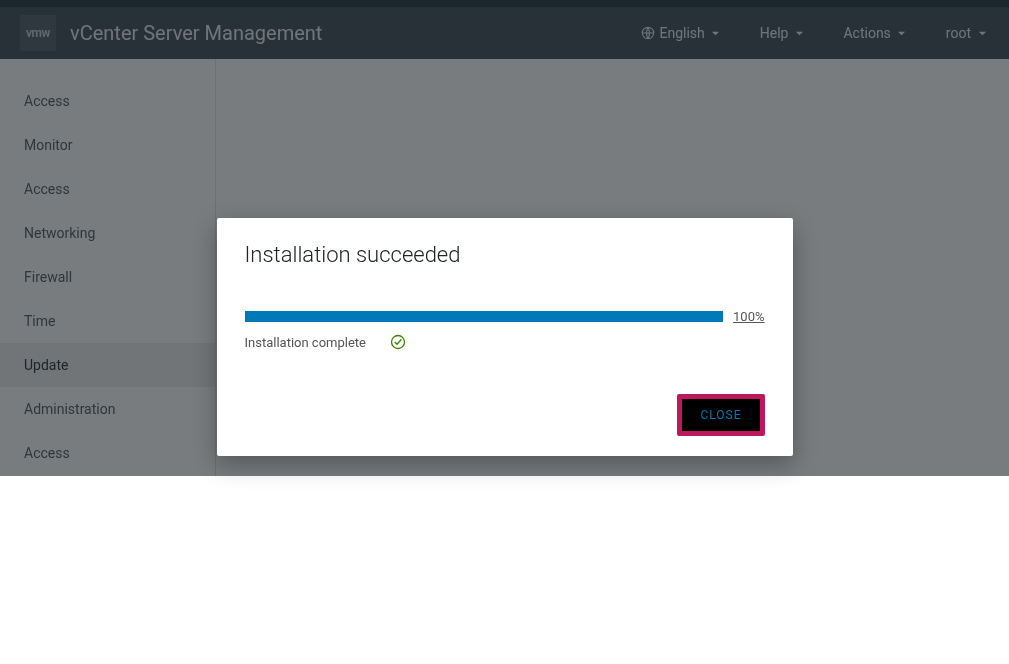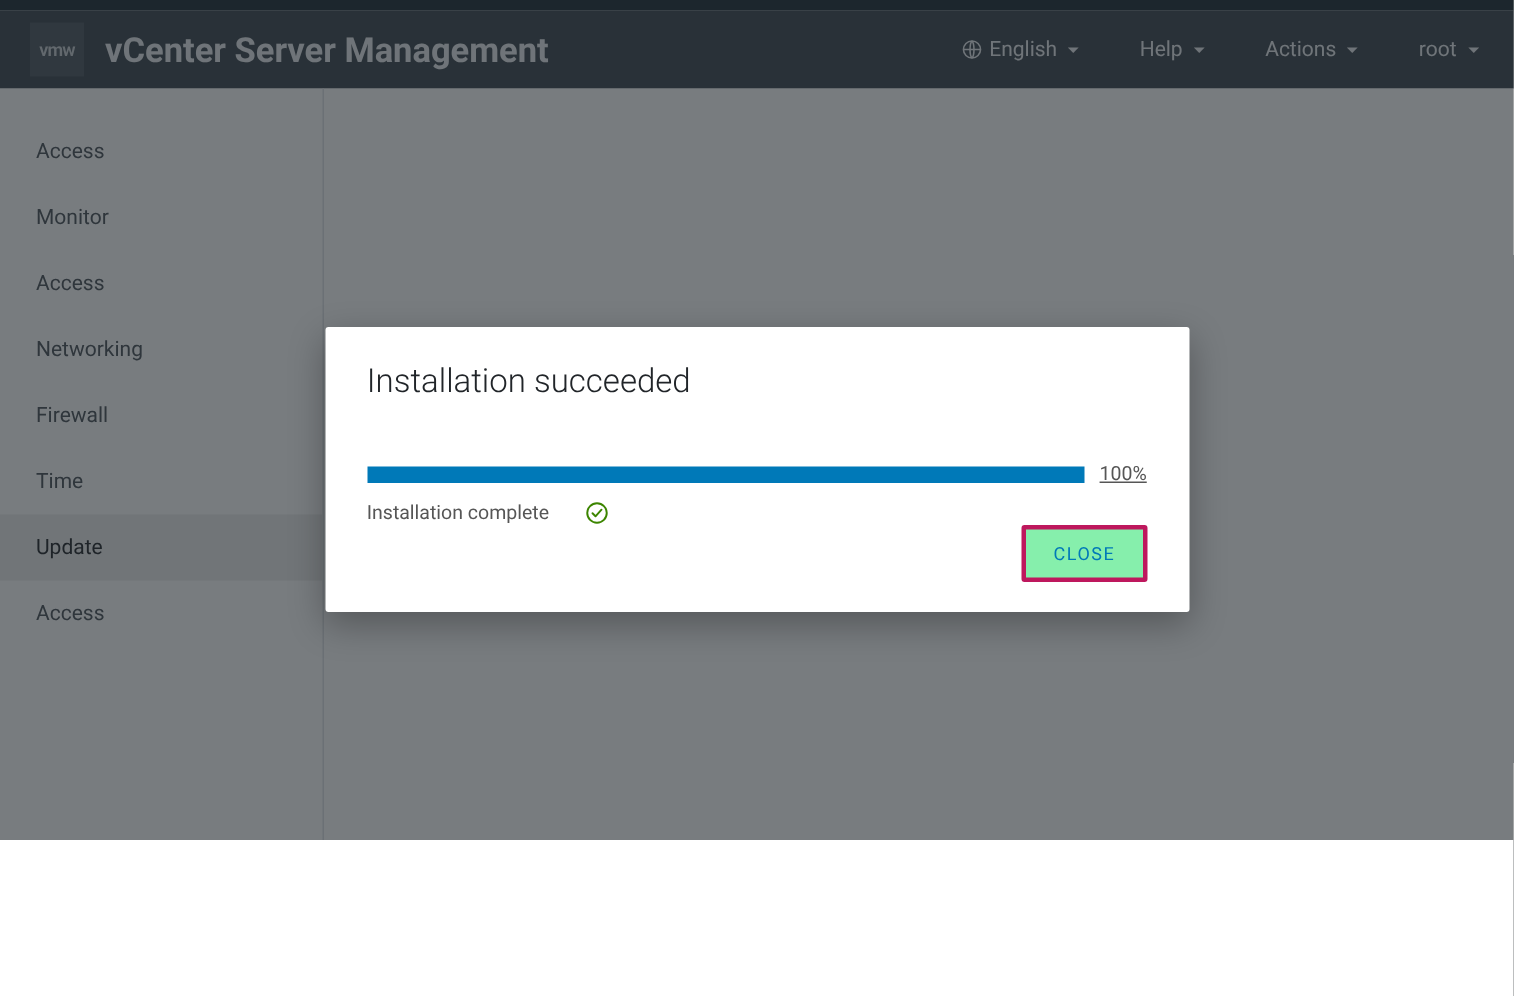--- a/index.html
+++ b/index.html
@@ -10,21 +10,21 @@
     }
     body {
       width: 1009px;
       height: 664px;
       overflow: hidden;
       position: relative;
       background: #fff;
     }
     .app-window {
       width: 1009px;
-      height: 560px;
+      height: 476px;
       position: relative;
       display: flex;
       flex-direction: column;
     }
     .top-bar {
       height: 7px;
       background: #1b2a32;
     }
     .header {
       height: 52px;
@@ -46,22 +46,22 @@
       background: #4c565f;
       display: flex;
       align-items: center;
       justify-content: center;
       font-size: 12px;
       font-weight: 600;
       color: #c8ced3;
       letter-spacing: -0.5px;
     }
     .app-title {
-      font-size: 23px;
-      font-weight: 700;
+      font-size: 20px;
+      font-weight: 400;
       color: #e9ecef;
     }
     .header-right {
       display: flex;
       align-items: center;
       gap: 37px;
     }
     .header-item {
       display: flex;
       align-items: center;
@@ -144,39 +144,40 @@
     }
     .progress-pct {
       font-size: 13px;
       color: #565656;
       text-decoration: underline;
     }
     .status-row {
       display: flex;
       align-items: center;
       gap: 24px;
+      margin-bottom: 44px;
     }
     .status-text {
       font-size: 13px;
       color: #565656;
     }
     .check-icon {
       width: 16px;
       height: 16px;
       display: inline-flex;
       align-items: center;
       justify-content: center;
     }
     .modal-actions {
       display: flex;
       justify-content: flex-end;
     }
     .btn-close {
-      border: 3px solid #be185d;
-      background: #86efac;
+      border: 5px solid #be185d;
+      background: #000000;
       color: #0079b8;
       font-size: 12px;
       letter-spacing: 1px;
       padding: 9px 18px;
       cursor: pointer;
       border-radius: 2px;
       text-align: right;
     }
   </style>
 </head>
@@ -236,20 +237,21 @@
 
   <div class="main-area">
     <div class="sidebar" id="sidebar">
         <div class="sidebar-item"><span>Access</span></div>
         <div class="sidebar-item"><span>Monitor</span></div>
         <div class="sidebar-item"><span>Access</span></div>
         <div class="sidebar-item"><span>Networking</span></div>
         <div class="sidebar-item"><span>Firewall</span></div>
         <div class="sidebar-item"><span>Time</span></div>
         <div class="sidebar-item selected"><span>Update</span></div>
+        <div class="sidebar-item"><span>Administration</span></div>
         <div class="sidebar-item"><span>Access</span></div>
       </div>
     <div class="content"></div>
   </div>
 
   <div class="overlay">
     <div class="modal">
       <h2 class="modal-title">Installation succeeded</h2>
       <div class="progress-row">
         <div class="progress-bar">

